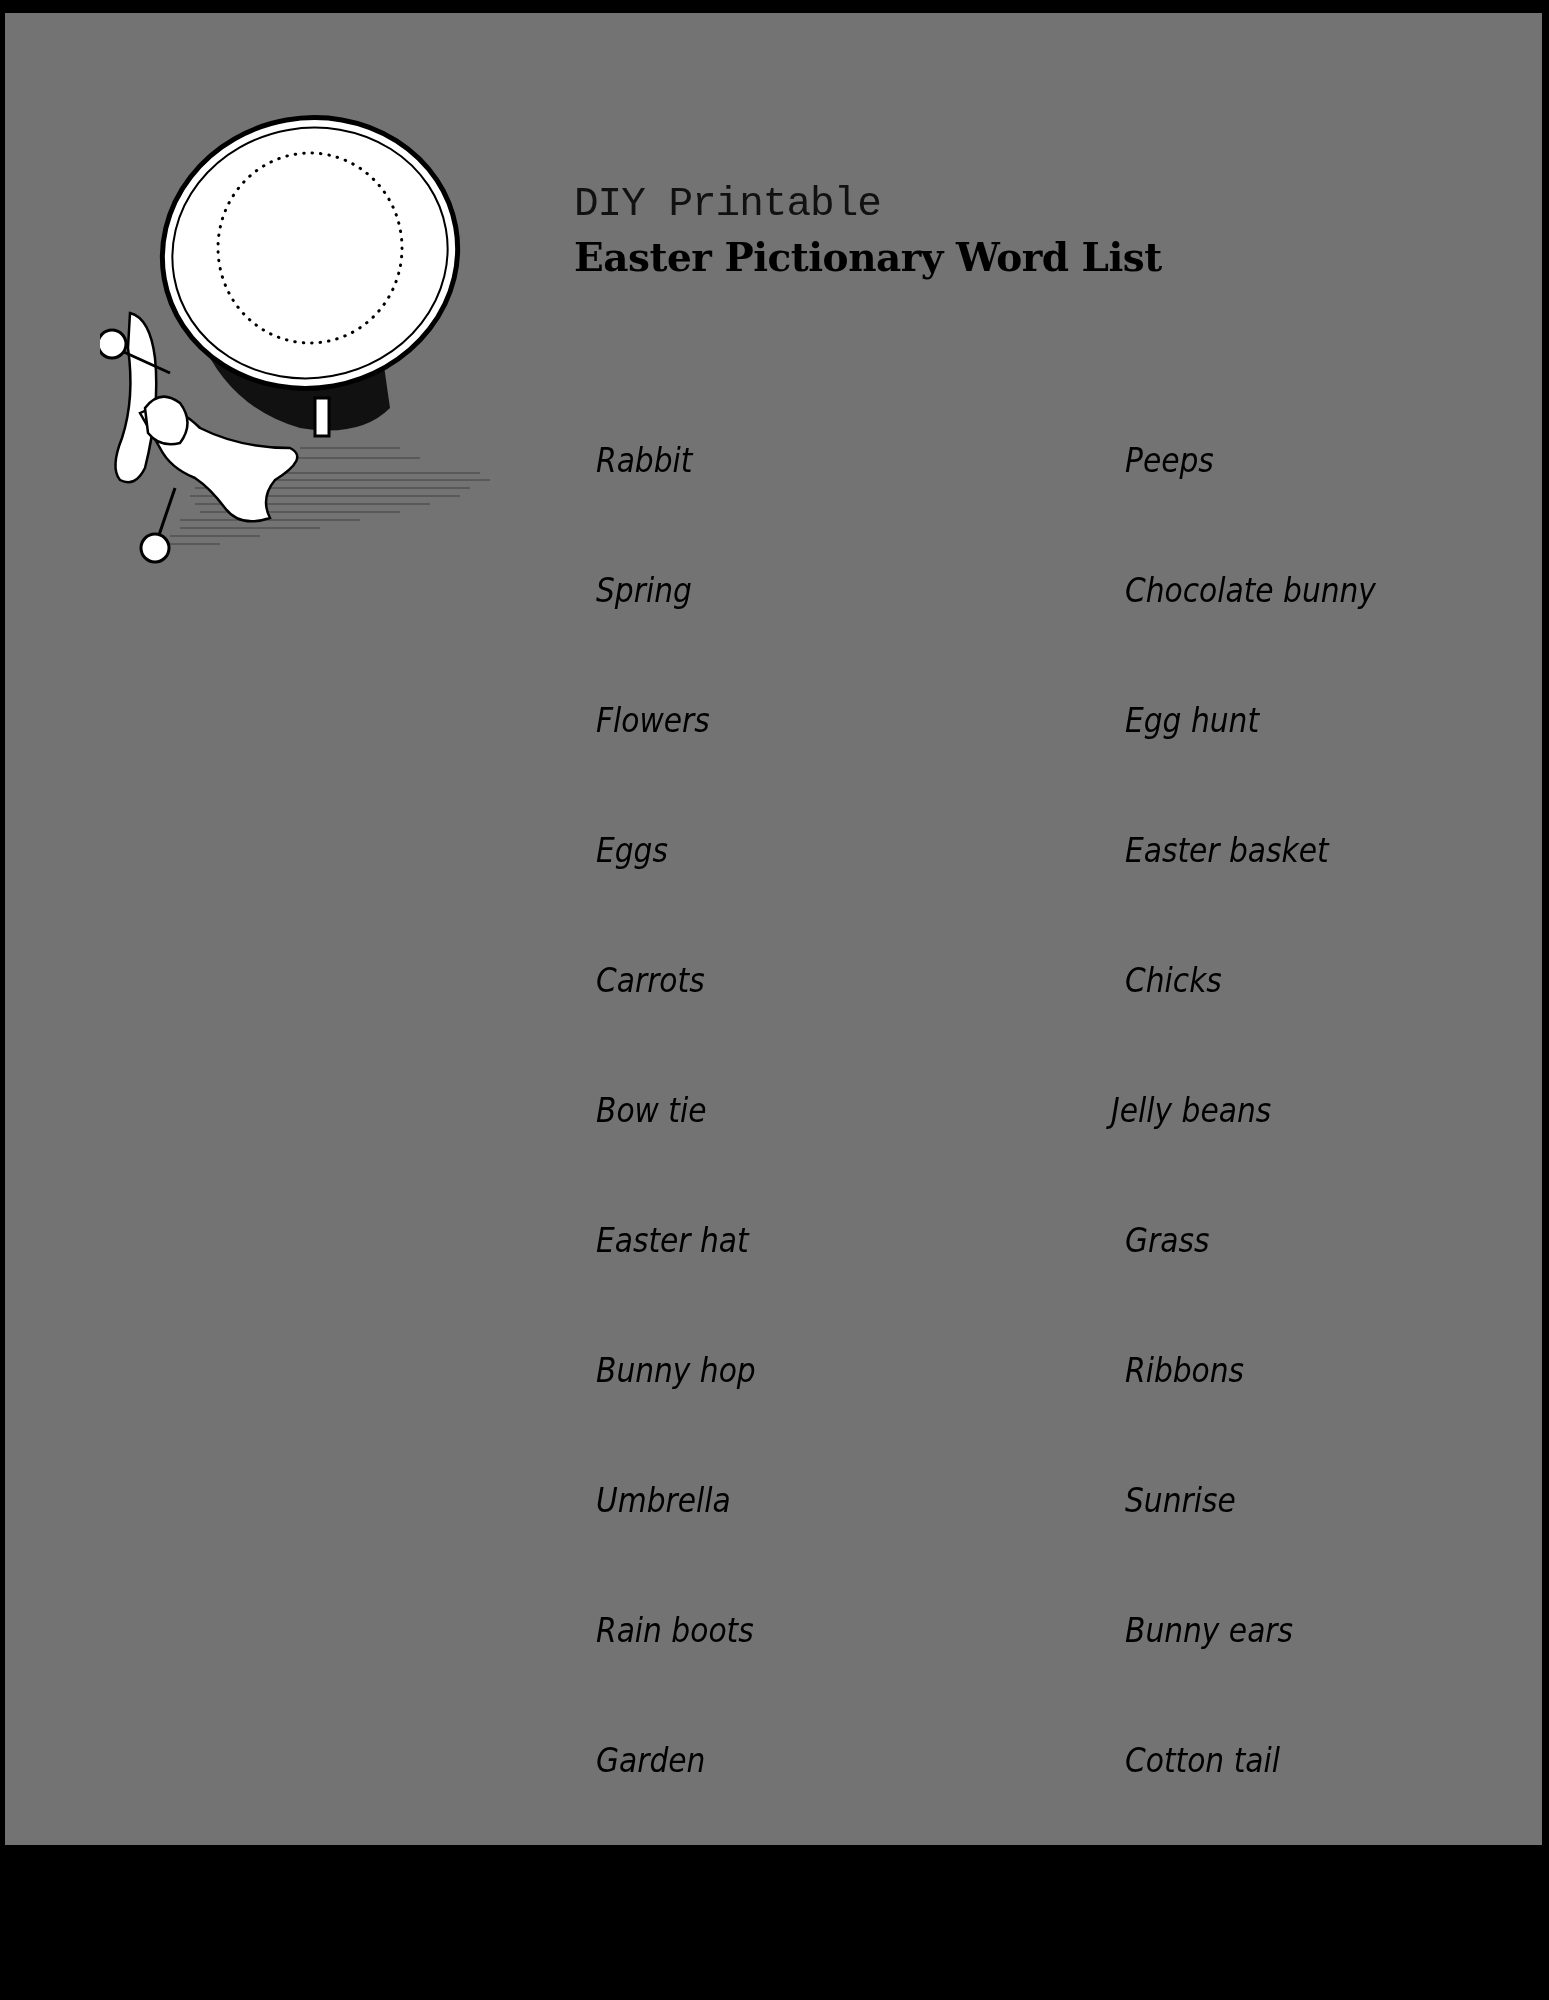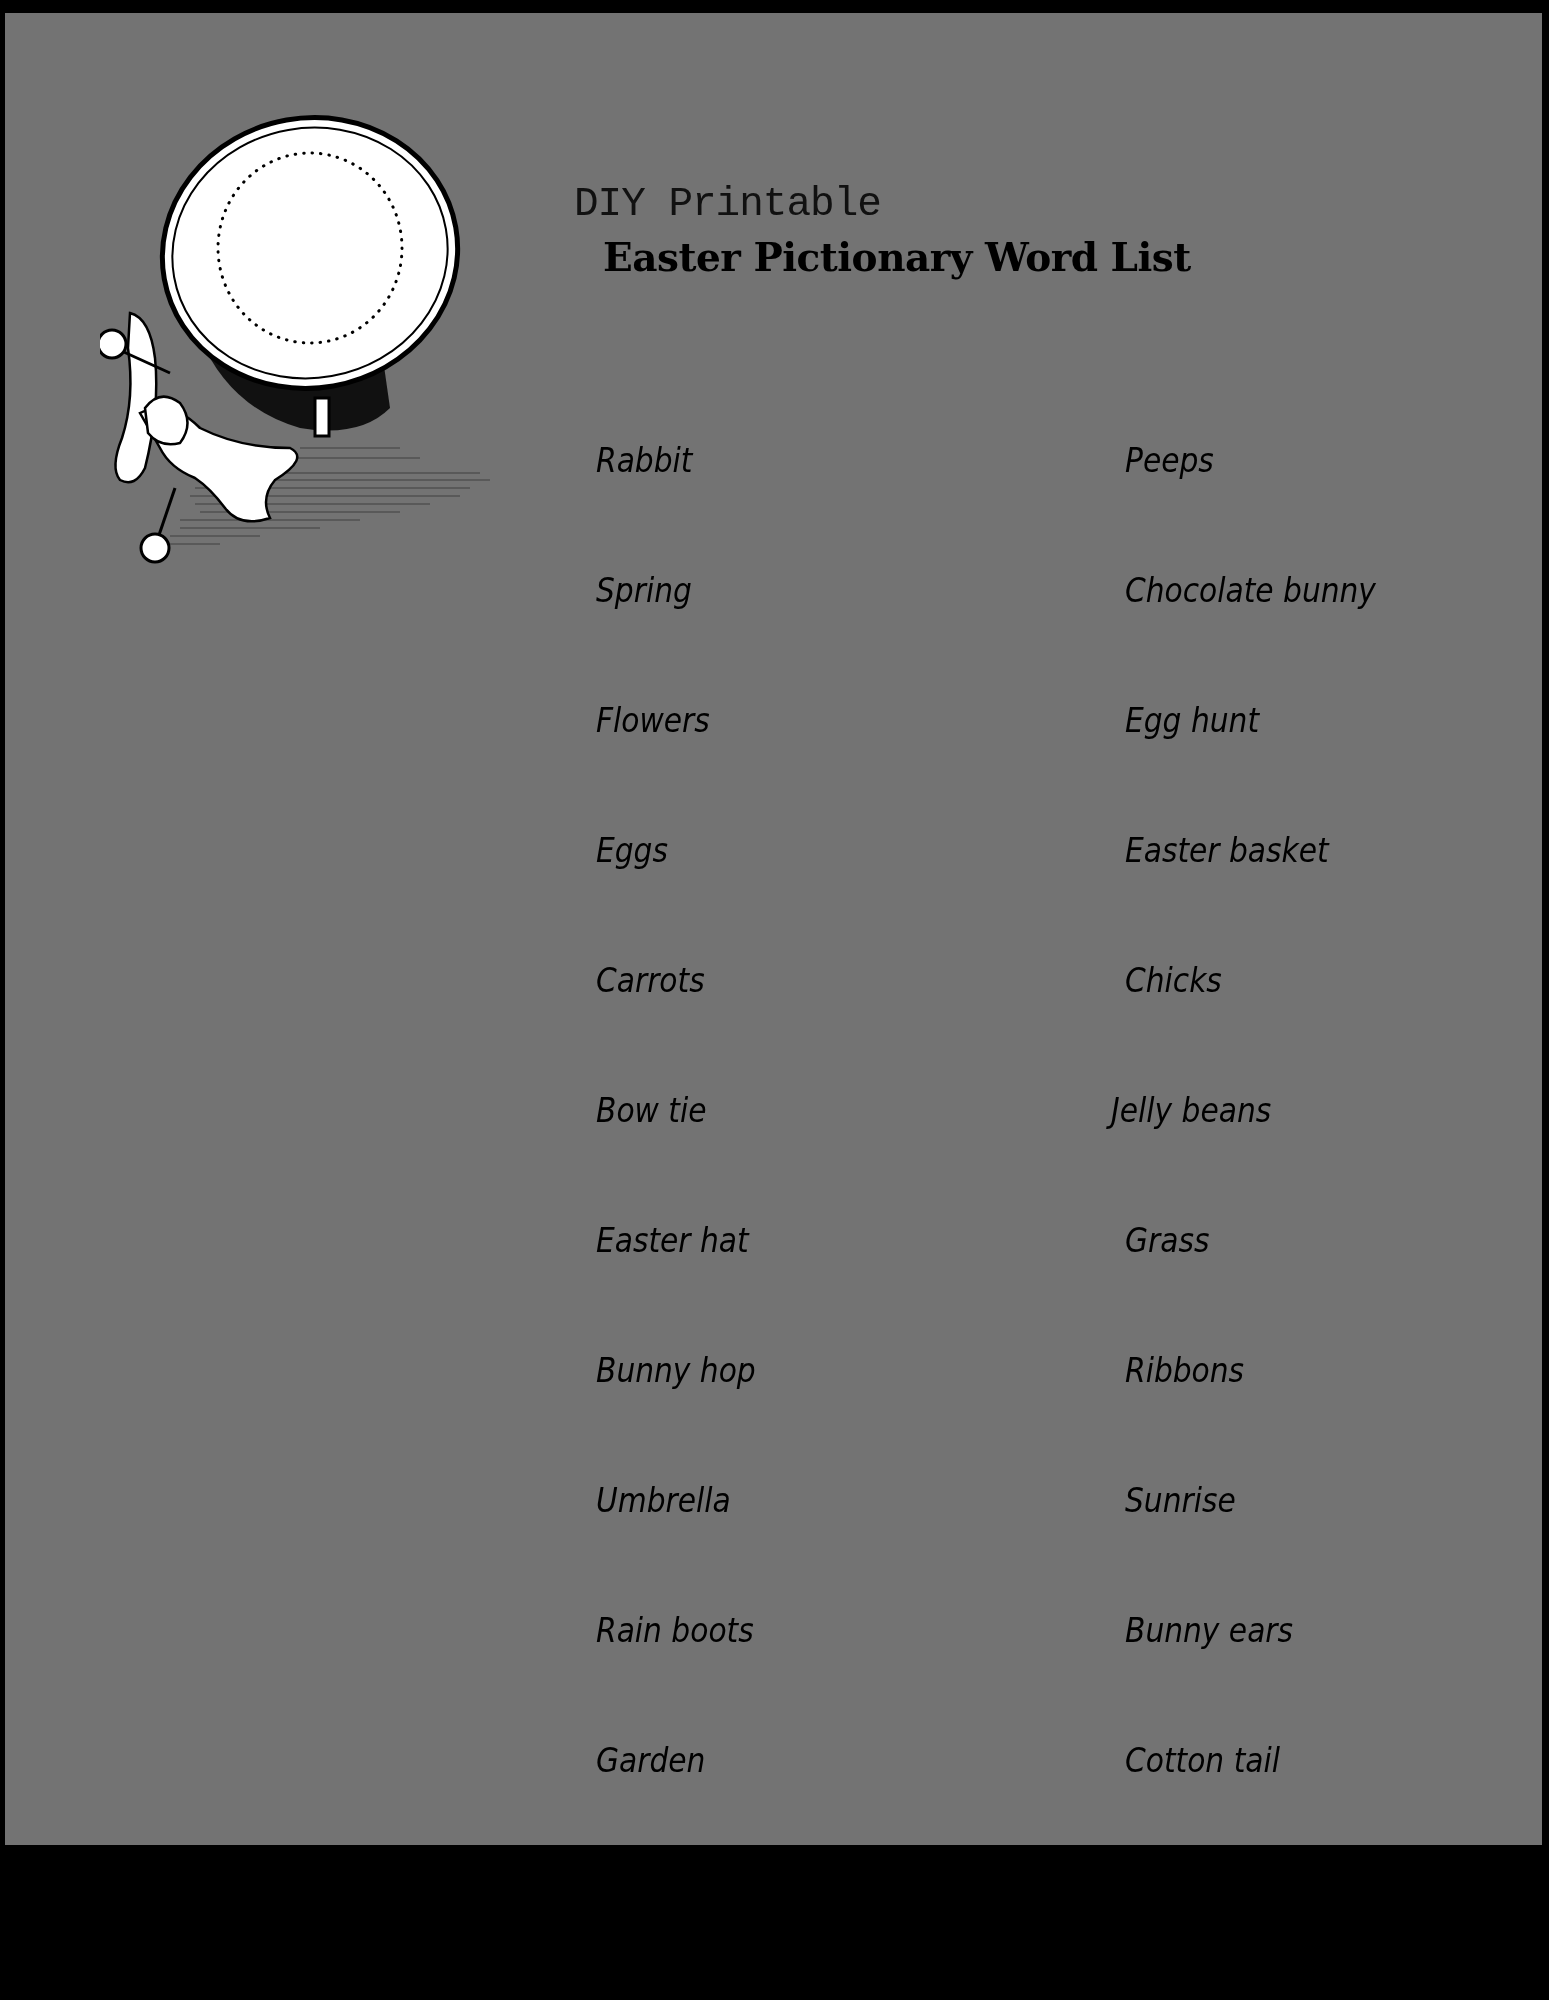--- a/index.html
+++ b/index.html
@@ -31,21 +31,20 @@
       line-height: 52px;
       letter-spacing: -1px;
     }
     .title {
       font-family: "DejaVu Serif", "Liberation Serif", serif;
       font-weight: bold;
       font-size: 39px;
       color: #000;
       line-height: 54px;
       letter-spacing: -0.5px;
-      margin-left: 29px;
     }
     .word {
       position: absolute;
       font-family: "DejaVu Sans", sans-serif;
       font-style: oblique;
       font-size: 33px;
       color: #000;
       white-space: nowrap;
       transform: scaleX(0.9);
       transform-origin: left center;

